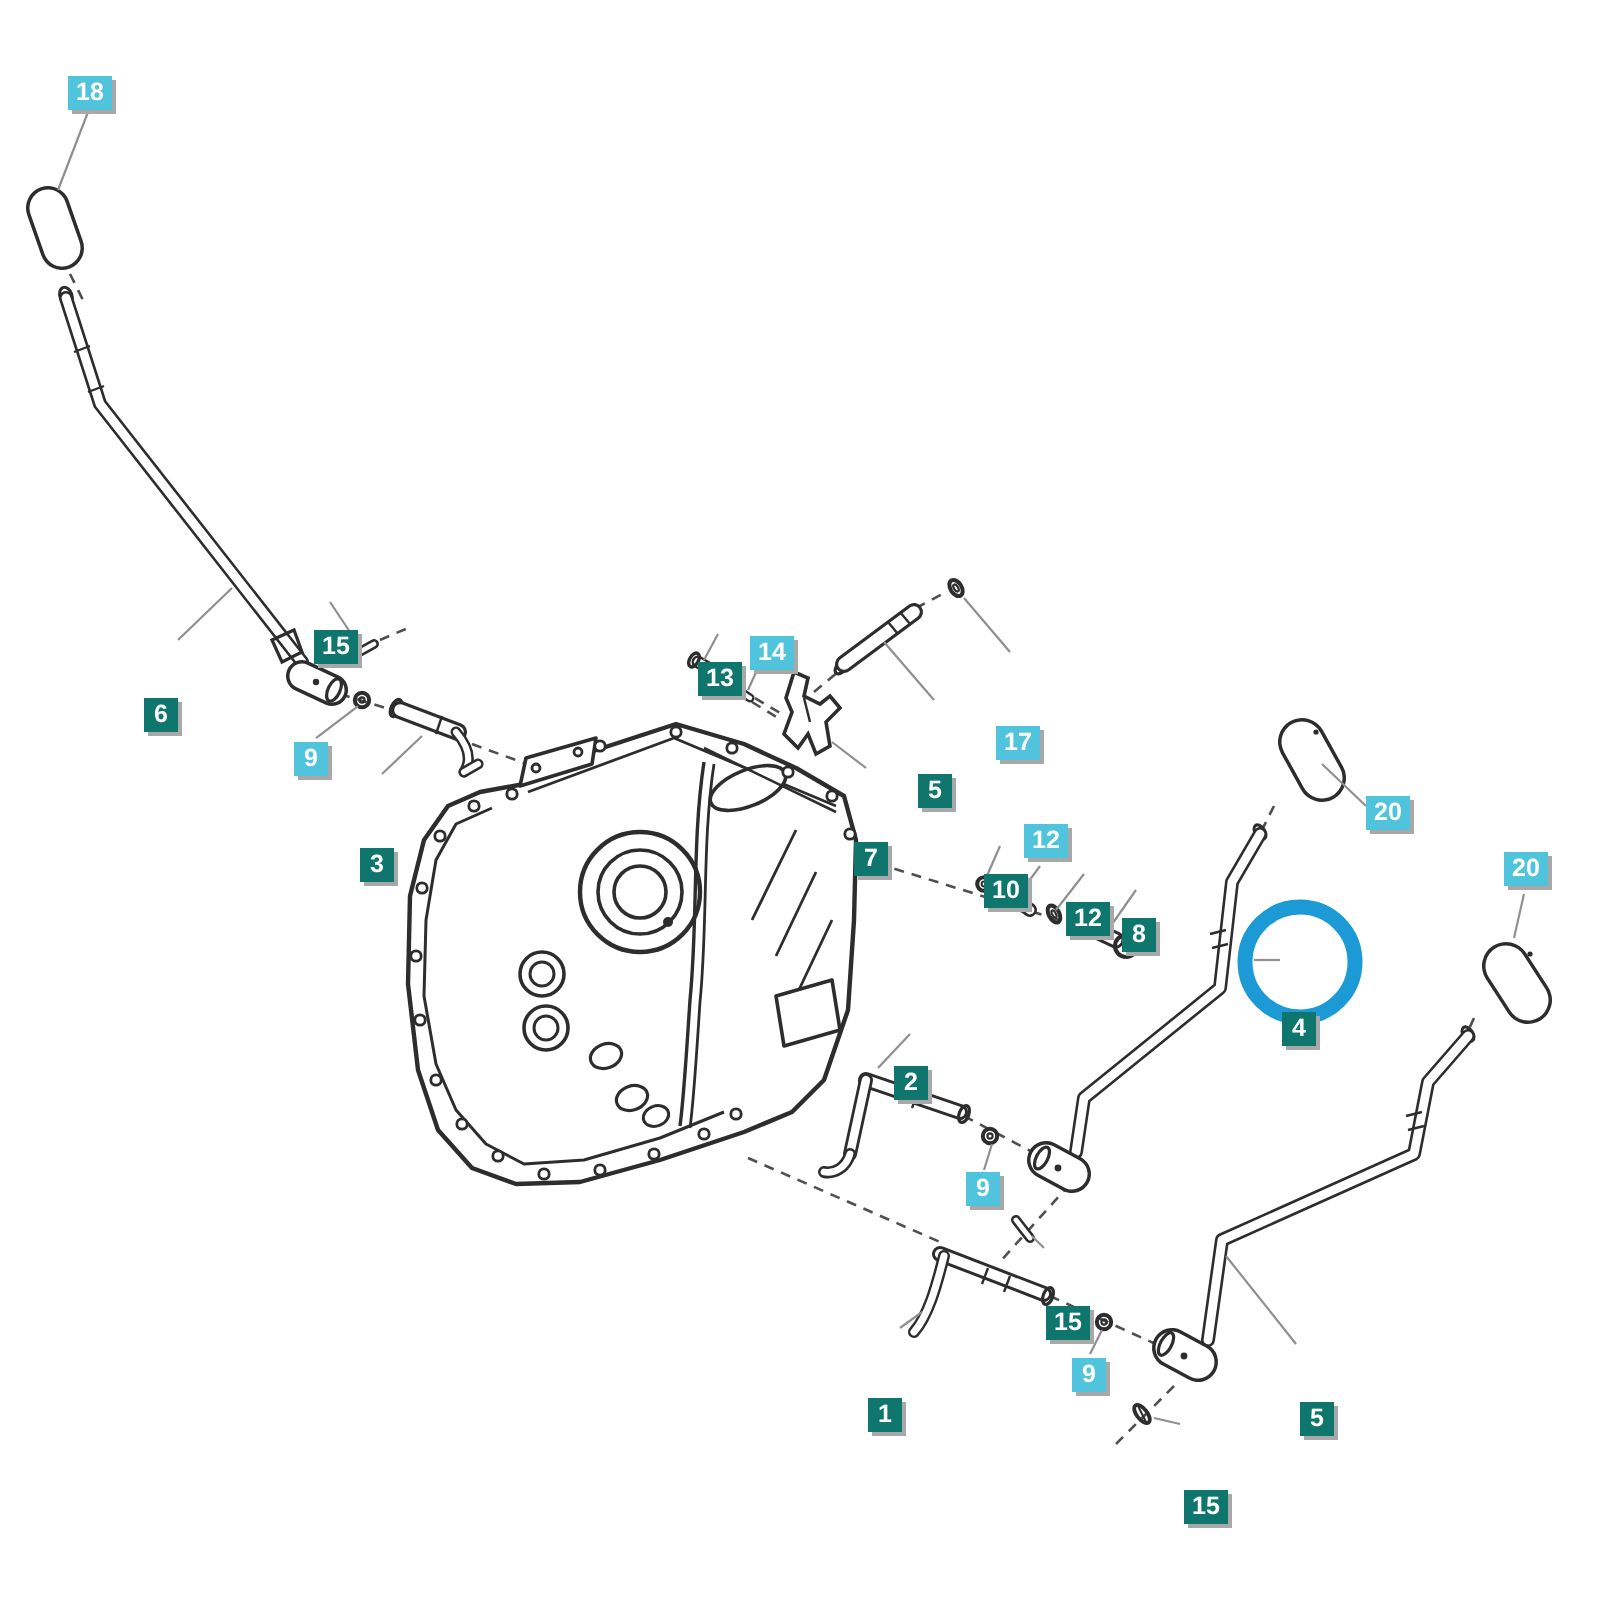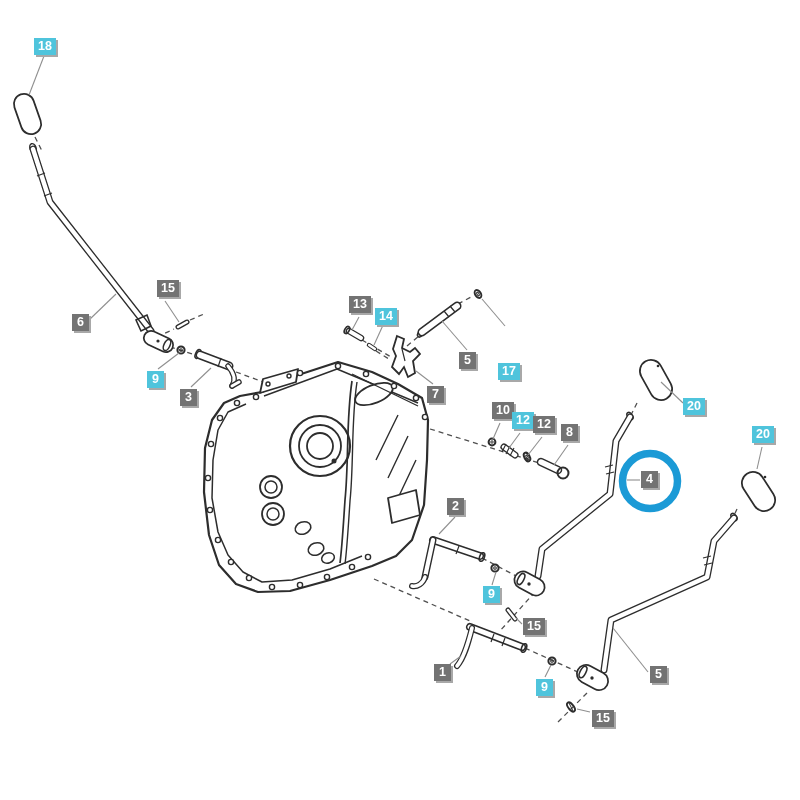--- a/index.html
+++ b/index.html
@@ -2,21 +2,21 @@
 <html><head>
 <meta charset="utf-8">
 <style>
   html,body{margin:0;padding:0;background:#ffffff;}
   .stage{position:relative;width:800px;height:800px;background:#ffffff;overflow:hidden;
          font-family:"Liberation Sans",sans-serif;border-radius:22px;}
   .stage svg{position:absolute;left:0;top:0;}
   .plabel{position:absolute;height:17px;line-height:17px;min-width:9px;padding:0 4px;
           text-align:center;font-size:12.5px;font-weight:bold;color:#ffffff;
           box-shadow:2px 2px 0 #a8a8a8;user-select:none;}
-  .plabel.dark{background:#737373;}
+  .plabel.dark{background:#0f766e;margin-top:35px;}
   .plabel.cyan{background:#4fc4dc;}
   .to{fill:none;stroke:#2d2d2d;stroke-linecap:round;stroke-linejoin:round;}
   .ti{fill:none;stroke:#ffffff;stroke-linecap:round;stroke-linejoin:round;}
   .ln{fill:none;stroke:#2d2d2d;}
 </style>
 </head>
 <body>
 
 <div class="stage">
 
@@ -267,21 +267,21 @@
 
   <circle cx="650" cy="481" r="27.5" fill="none" stroke="#1b9ad6" stroke-width="7.5"></circle>
 </svg>
 
   <div class="plabel cyan" style="left:34px;top:38px;">18</div>
   <div class="plabel dark" style="left:72px;top:314px;">6</div>
   <div class="plabel dark" style="left:157px;top:280px;">15</div>
   <div class="plabel cyan" style="left:147px;top:371px;">9</div>
   <div class="plabel dark" style="left:180px;top:389px;">3</div>
   <div class="plabel dark" style="left:349px;top:296px;text-align:center;">13</div>
-  <div class="plabel cyan" style="left:375px;top:308px;">14</div>
+  <div class="plabel cyan" style="left:375px;top:318px;">14</div>
   <div class="plabel dark" style="left:459px;top:352px;">5</div>
   <div class="plabel cyan" style="left:498px;top:327px;margin-top:36px;">17</div>
   <div class="plabel dark" style="left:427px;top:386px;">7</div>
   <div class="plabel dark" style="left:492px;top:402px;">10</div>
   <div class="plabel cyan" style="left:512px;top:412px;">12</div>
   <div class="plabel dark" style="left:533px;top:416px;">12</div>
   <div class="plabel dark" style="left:561px;top:424px;">8</div>
   <div class="plabel dark" style="left:641px;top:471px;">4</div>
   <div class="plabel cyan" style="left:683px;top:398px;">20</div>
   <div class="plabel cyan" style="left:752px;top:426px;">20</div>

